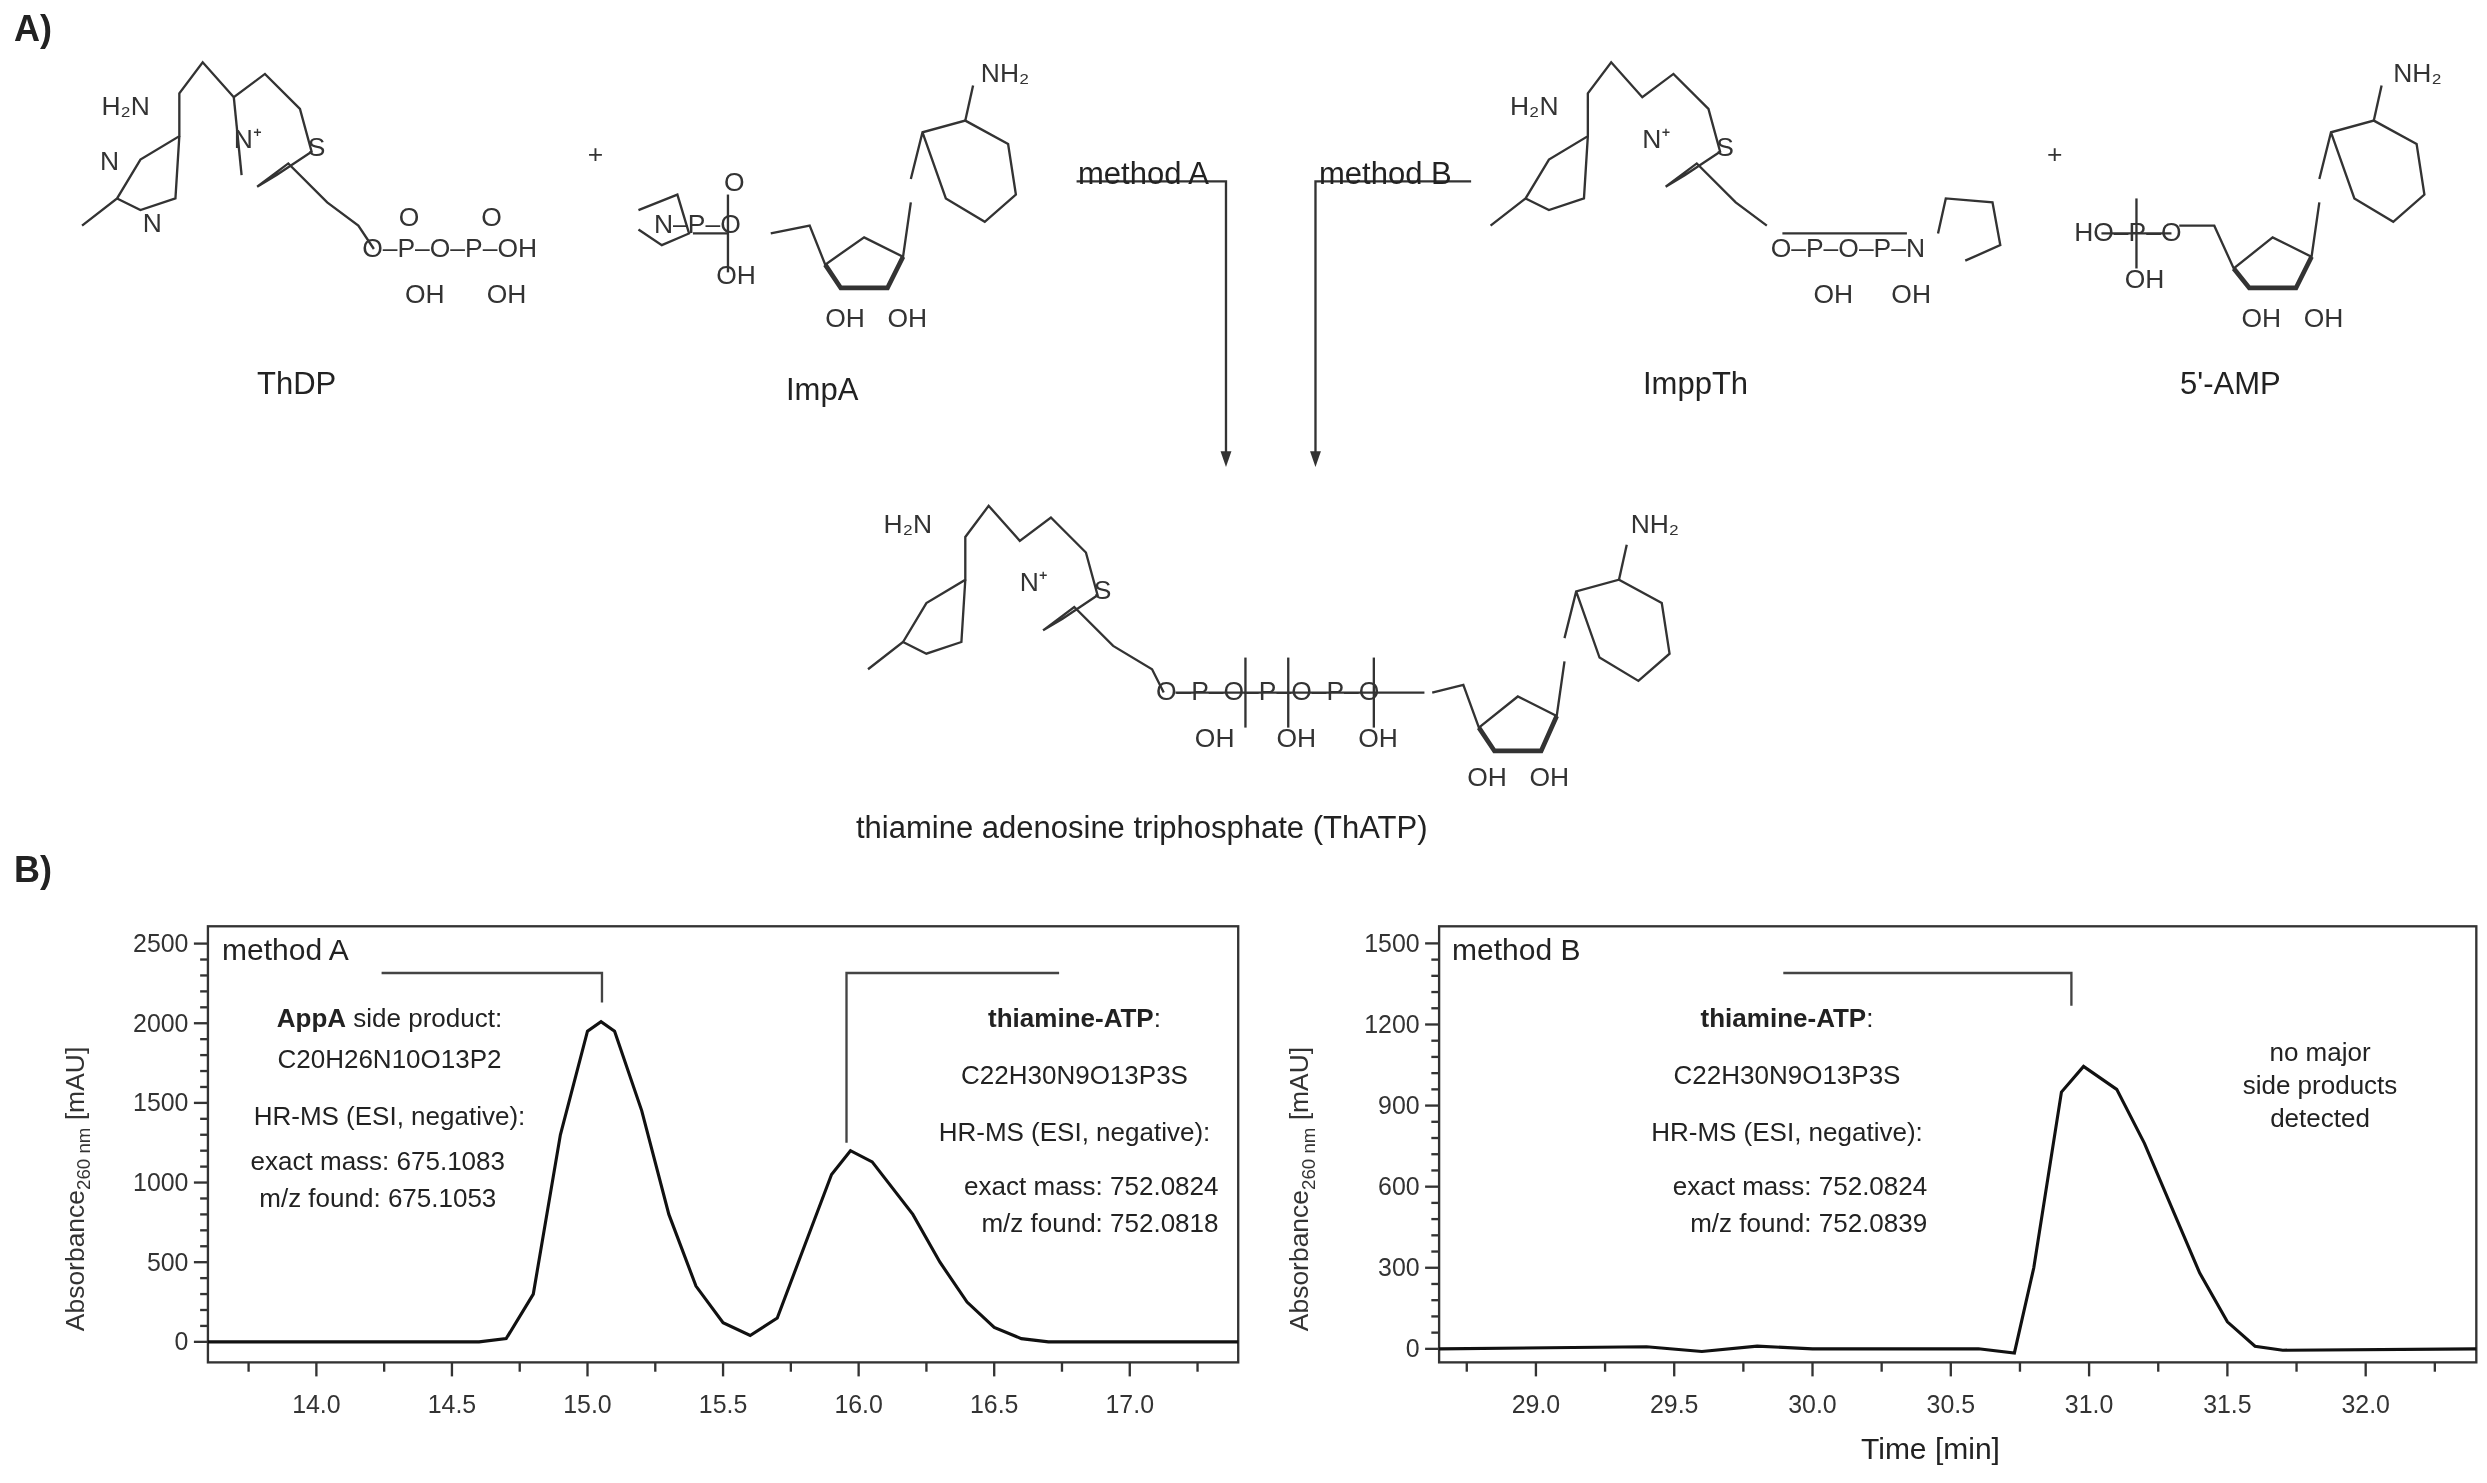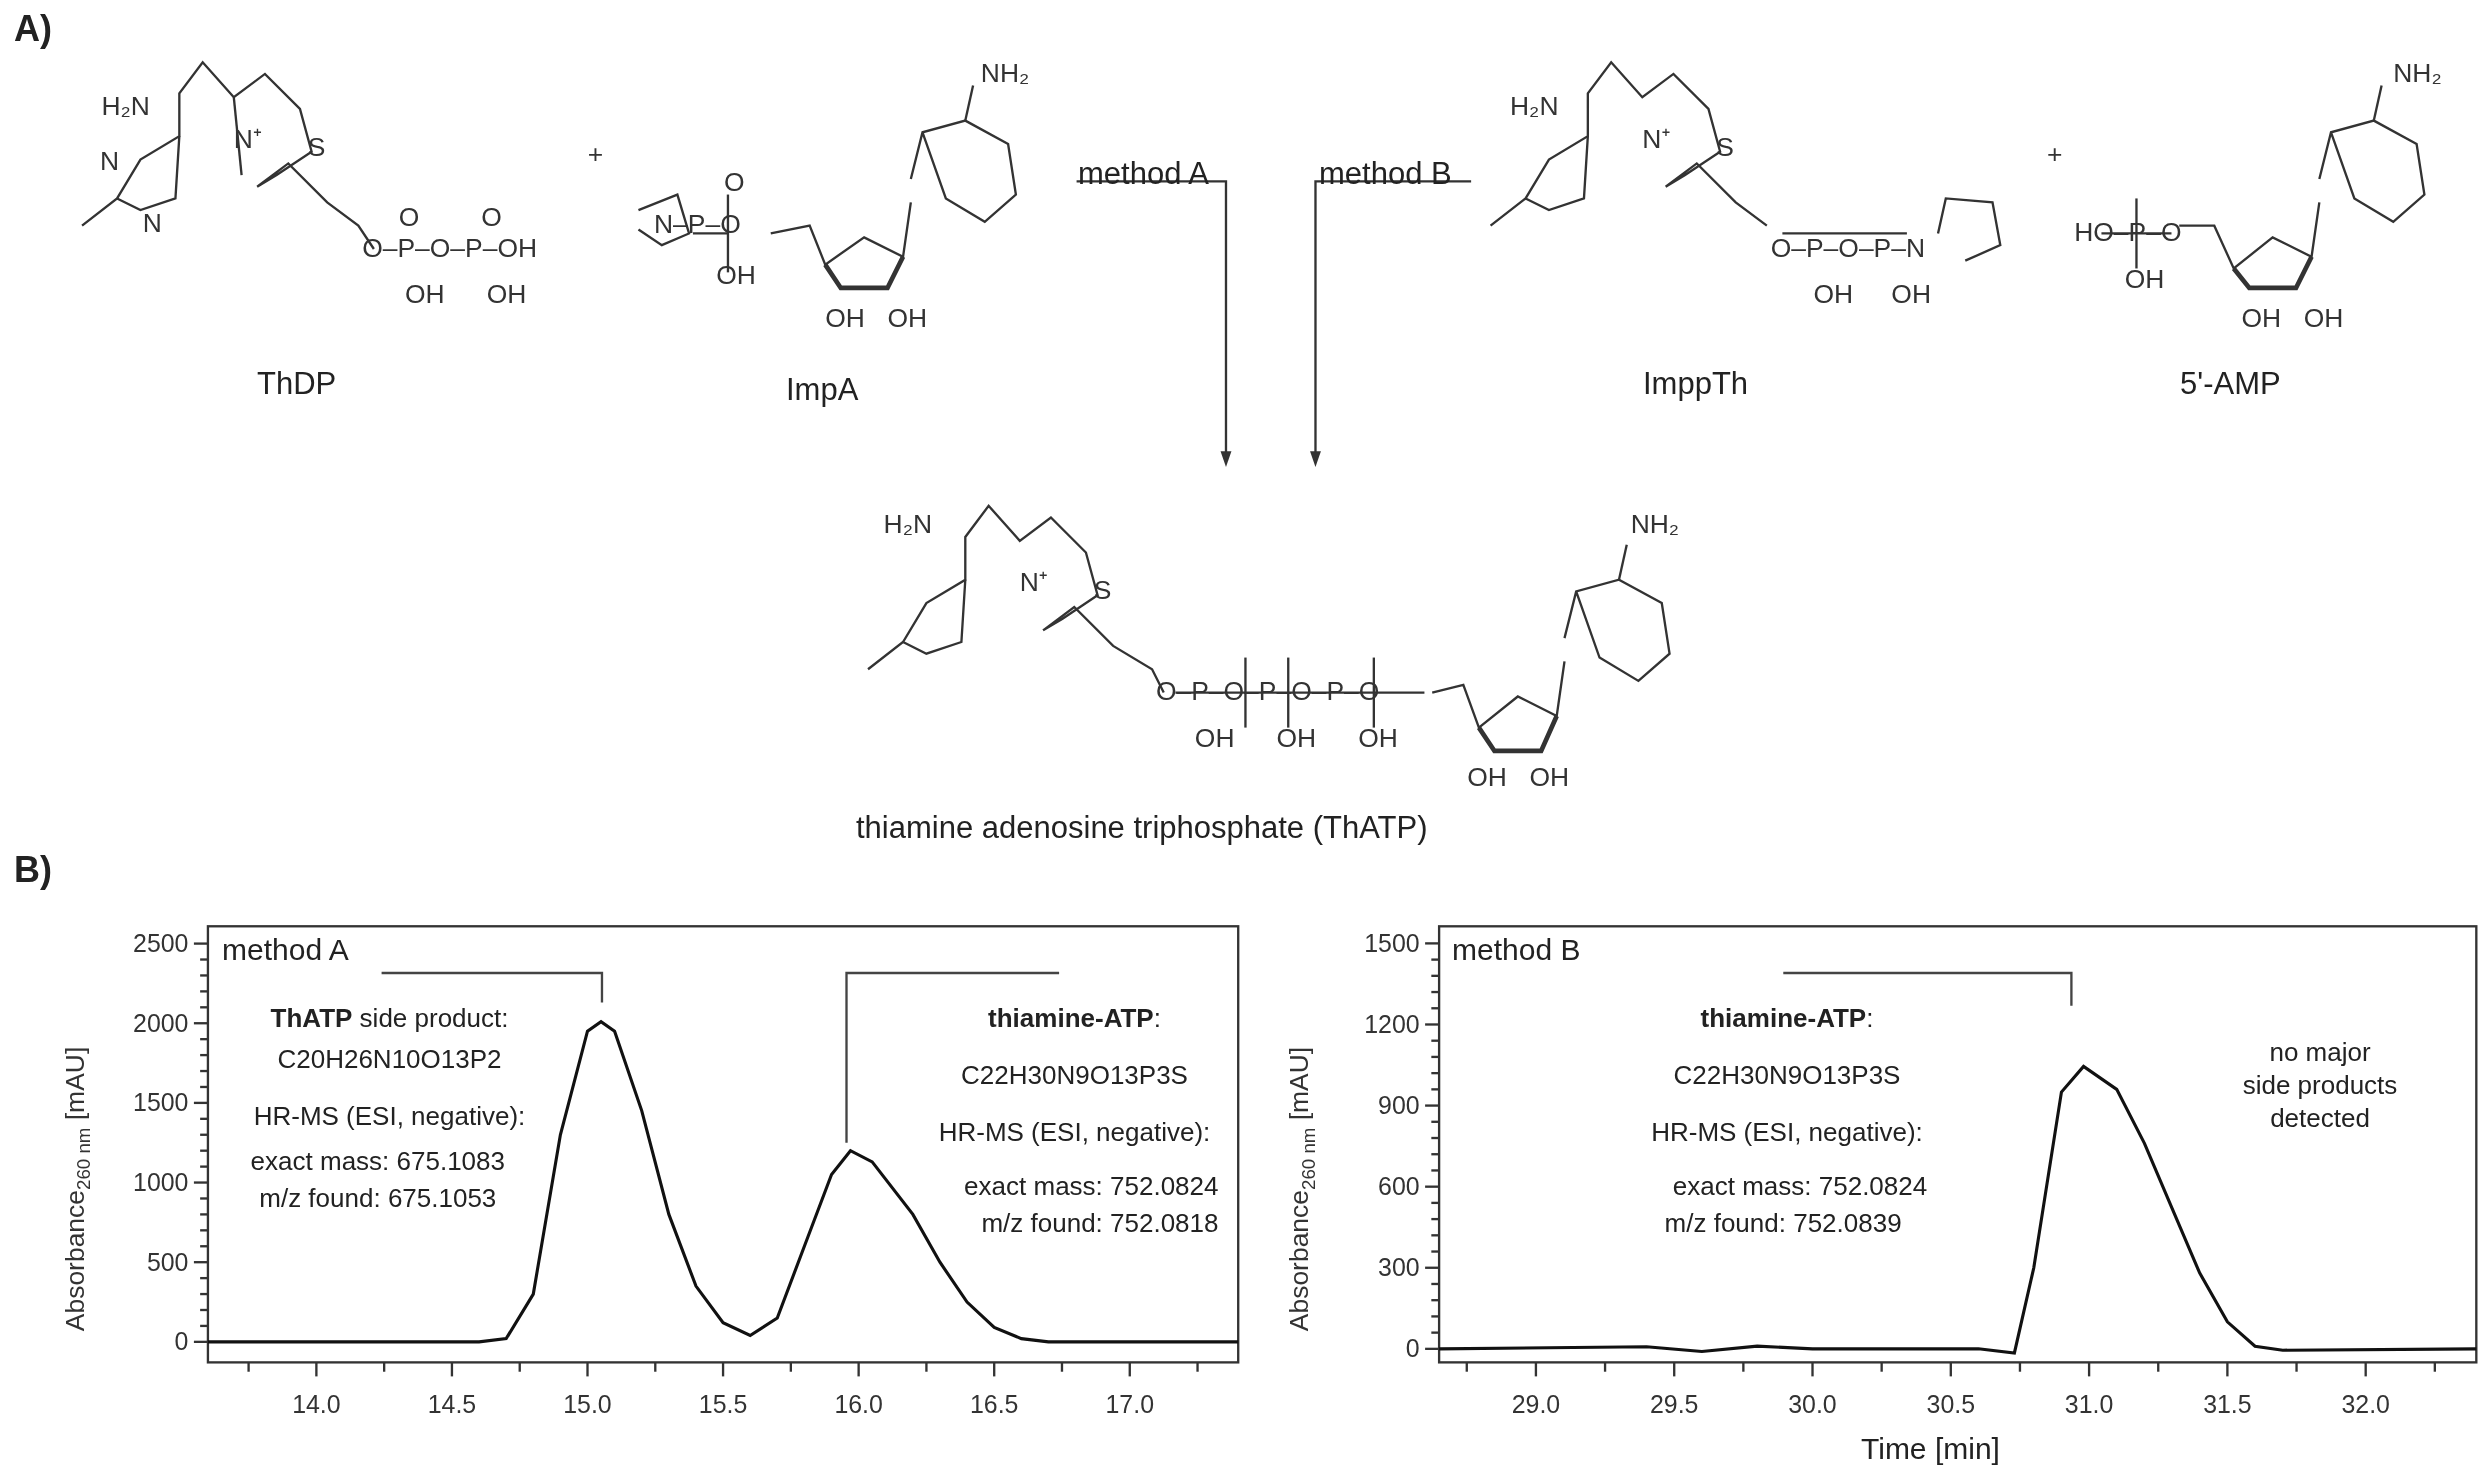--- a/index.html
+++ b/index.html
@@ -186,21 +186,21 @@
       <text x="1102.5789473684215" y="665">16.0</text>
       <text x="1276.6578947368425" y="665">16.5</text>
       <text x="1450.7368421052636" y="665">17.0</text>
     </g>
   <path id="curveA" fill="none" stroke="#111" stroke-width="4" d="M267.0,573.6L615.2,573.6L650.0,569.5L684.8,512.3L719.6,307.7L754.4,174.7L771.8,162.5L789.2,174.7L824.1,277.0L858.9,410.0L893.7,502.0L928.5,549.1L963.3,565.5L998.1,543.0L1032.9,450.9L1067.8,358.8L1092.1,328.2L1120.0,342.5L1172.2,410.0L1207.0,471.4L1241.8,522.5L1276.7,555.2L1311.5,569.5L1346.3,573.6L1590.0,573.6"></path>
   <polyline points="490,100 773,100 773,138" fill="none" stroke="#444" stroke-width="3"></polyline>
   <polyline points="1360,100 1087,100 1087,318" fill="none" stroke="#444" stroke-width="3"></polyline>
 </svg>
 <div class="abs" style="left:222px;top:933px;font-size:30px;">method A</div>
 <div class="abs" style="left:234px;top:1000px;width:311px;font-size:26px;text-align:center;line-height:37px;">
-  <div><b>ThATP</b><span> side product:</span></div>
+  <div><b>AppA</b><span> side product:</span></div>
   <div style="margin-top:4px">C20H26N10O13P2</div>
   <div style="margin-top:20px">HR-MS (ESI, negative):</div>
   <div style="margin-top:8px;text-align:center;padding-right:23.4px">exact mass: 675.1083</div>
   <div style="padding-right:23.4px">m/z found: 675.1053</div>
 </div>
 <div class="abs" style="left:911px;top:1000px;width:327px;font-size:26px;text-align:center;line-height:37px;">
   <div><b>thiamine-ATP</b><span>:</span></div>
   <div style="margin-top:20px">C22H30N9O13P3S</div>
   <div style="margin-top:20px">HR-MS (ESI, negative):</div>
   <div style="margin-top:17px;text-align:right;padding-right:19.5px">exact mass: 752.0824</div>
@@ -276,21 +276,21 @@
     </g>
   <path id="curveB" fill="none" stroke="#111" stroke-width="4" d="M248.0,582.6L514.4,579.9L585.4,586.1L656.5,579.2L727.5,582.6L940.6,582.6L986.8,587.9L1011.7,478.5L1047.2,252.9L1075.6,219.9L1118.2,249.4L1153.8,318.8L1189.3,402.1L1224.8,485.4L1260.3,547.9L1295.8,579.2L1331.4,584.4L1580.0,582.6"></path>
   <polyline points="690,100 1060,100 1060,142" fill="none" stroke="#444" stroke-width="3"></polyline>
 </svg>
 <div class="abs" style="left:1452px;top:933px;font-size:30px;">method B</div>
 <div class="abs" style="left:1639px;top:1000px;width:296px;font-size:26px;text-align:center;line-height:37px;">
   <div><b>thiamine-ATP</b><span>:</span></div>
   <div style="margin-top:20px">C22H30N9O13P3S</div>
   <div style="margin-top:20px">HR-MS (ESI, negative):</div>
   <div style="margin-top:17px;text-align:right;padding-right:7.8px">exact mass: 752.0824</div>
-  <div style="text-align:center;padding-right:7.8px">m/z found: 752.0839</div>
+  <div style="text-align:right;padding-right:7.8px">m/z found: 752.0839</div>
 </div>
 <div class="abs" style="left:2203px;top:1000px;width:234px;font-size:26px;text-align:center;line-height:33px;margin-top:36px;">
   <div>no major</div>
   <div>side products</div>
   <div>detected</div>
 </div>
 <div class="abs" style="left:1861px;top:1432px;font-size:30px;">Time [min]</div>
 
 
 </body></html>

